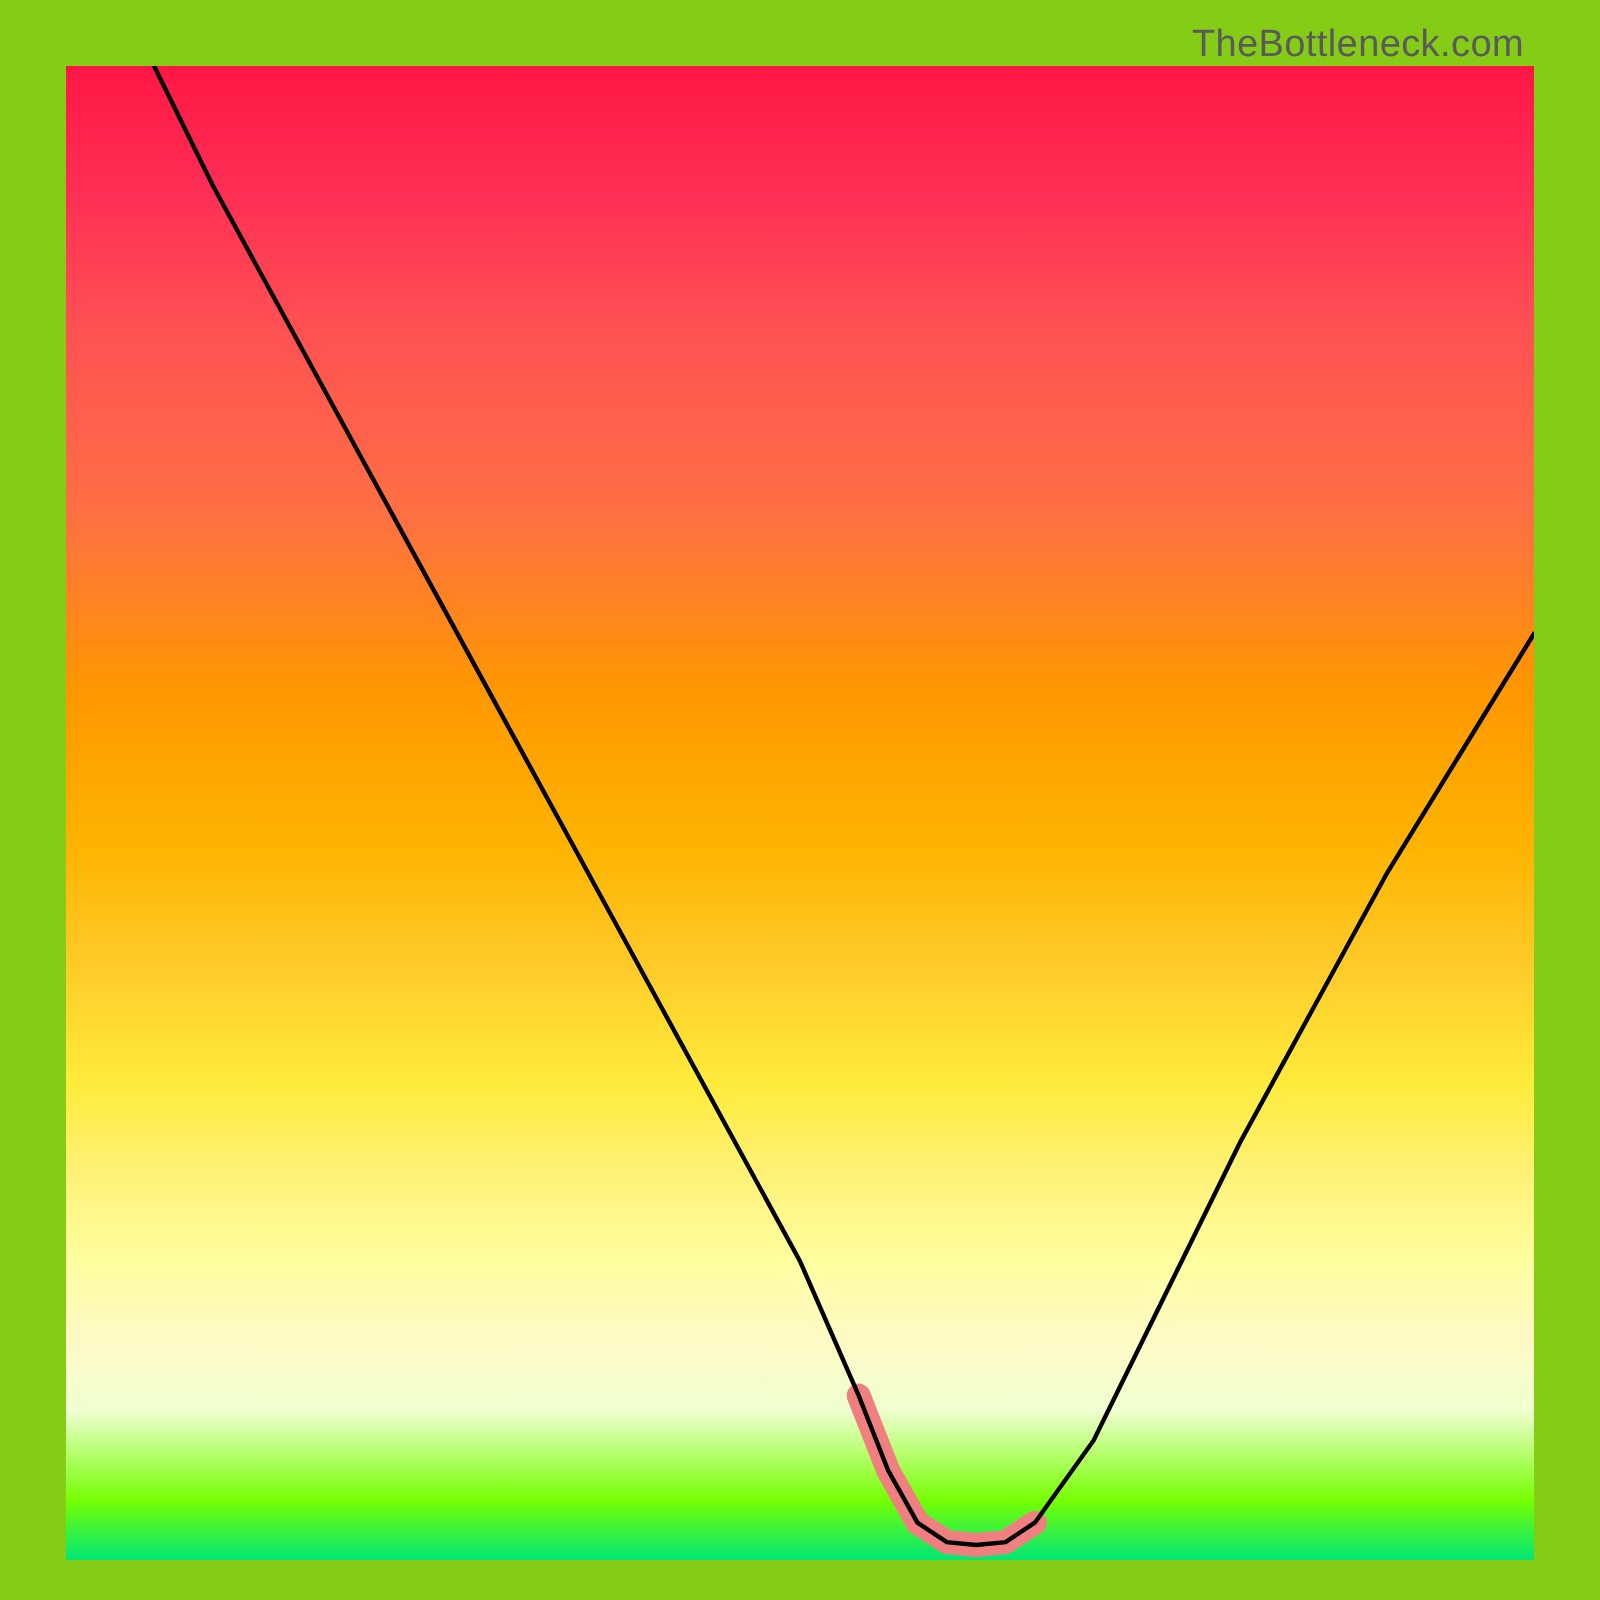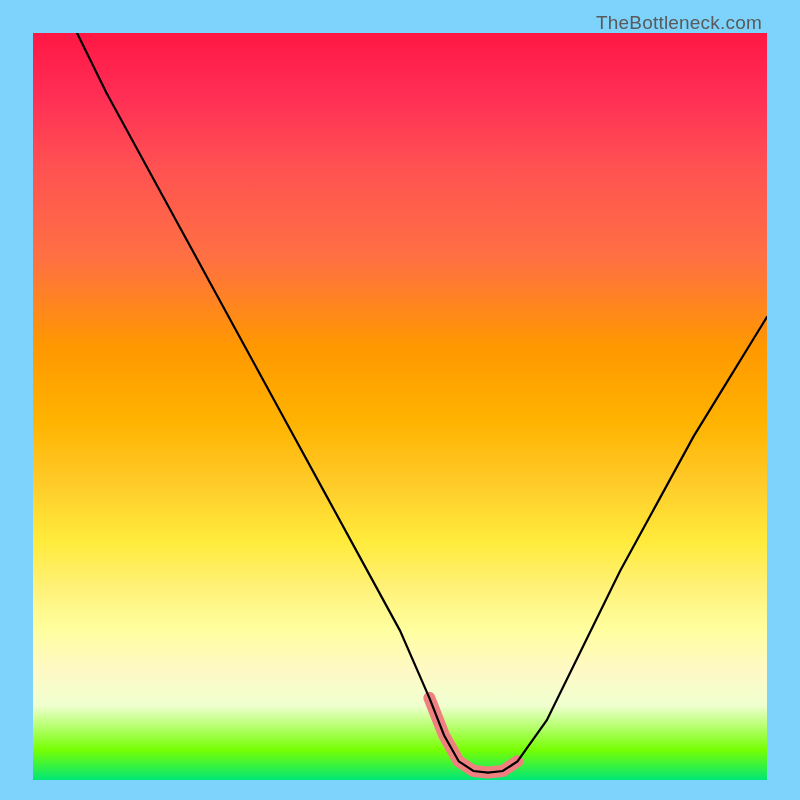--- a/index.html
+++ b/index.html
@@ -8,21 +8,21 @@
     background: #000;
     width: 800px;
     height: 800px;
     overflow: hidden;
     font-family: Arial, sans-serif;
   }
   .container {
     position: relative;
     width: 800px;
     height: 800px;
-    background: #7dd3fc;
+    background: #84cc16;
   }
   .plot-area {
     position: absolute;
     left: 33px;
     top: 33px;
     width: 734px;
     height: 747px;
     background: linear-gradient(to bottom,
       #ff1744 0%,
       #ff2d55 8%,

